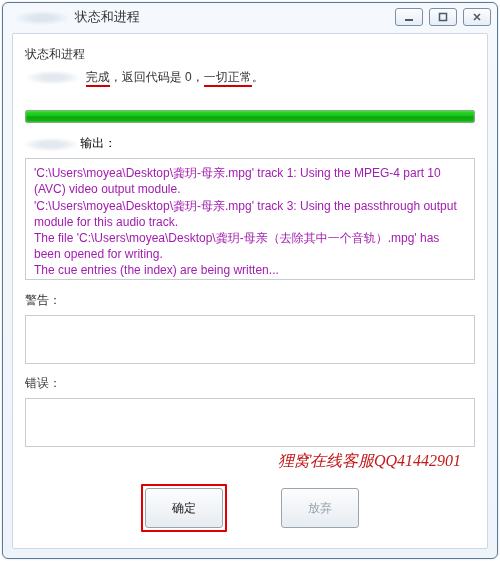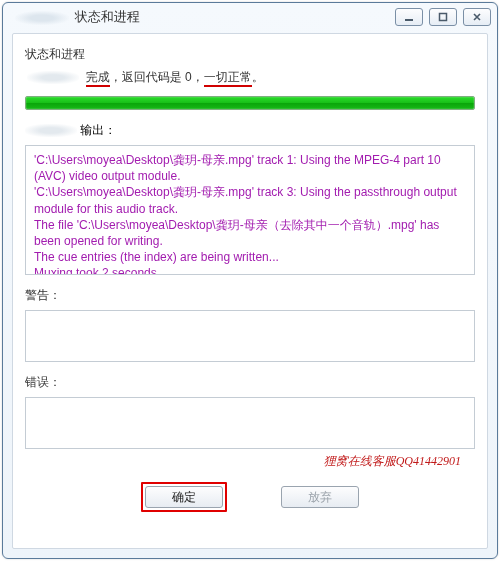--- a/index.html
+++ b/index.html
@@ -6,33 +6,33 @@
 body { font-family: "Microsoft YaHei", "SimSun", Tahoma, sans-serif; font-size: 12px; background: #fff; width: 500px; height: 561px; overflow: hidden; }
 .window { width: 496px; height: 557px; margin: 2px; border: 1px solid #5a7a9a; border-radius: 6px; background: linear-gradient(#f5f9fd, #eef4fa); position: relative; box-shadow: 0 0 2px rgba(0,0,0,0.2); }
 .titlebar { height: 28px; display: flex; align-items: center; padding: 0 6px; position: relative; }
 .title-text { flex: 1; color: #333; font-size: 13px; padding-left: 6px; }
 .title-smudge { display: inline-block; width: 54px; height: 14px; background: radial-gradient(ellipse at center, #dde6ee 30%, transparent 75%); border-radius: 6px; vertical-align: middle; margin-right: 2px; }
 .win-controls { display: flex; gap: 6px; }
 .win-btn { width: 28px; height: 18px; border: 1px solid #7a8fa6; border-radius: 3px; background: linear-gradient(#fdfdfe,#e6edf5); display: flex; align-items: center; justify-content: center; font-family: inherit; font-size: 10px; color: #4a5a6a; }
 .win-btn svg { display: block; }
 .client { position: absolute; top: 30px; left: 9px; right: 9px; bottom: 9px; background: #fff; border: 1px solid #cfd8e2; border-radius: 2px; padding: 10px 12px 12px 12px; display: flex; flex-direction: column; }
 .section-label { color: #333; font-size: 12px; margin: 2px 0 6px 0; }
-.status-line { color: #333; font-size: 12px; margin: 0 0 8px 2px; }
+.status-line { color: #333; font-size: 12px; margin: 0 0 22px 2px; }
 .smudge-inline { display: inline-block; width: 52px; height: 13px; background: radial-gradient(ellipse at center, #e3e9ee 30%, transparent 78%); border-radius: 6px; vertical-align: middle; }
 .underline-red { border-bottom: 2px solid #d00000; padding-bottom: 1px; }
 .progress { height: 14px; border: 1px solid #7fae7f; border-radius: 2px; background: linear-gradient(#2bdc2b,#18c018 48%,#0aa50a 52%,#16b816); margin: 2px 0 12px 0; box-shadow: inset 0 0 1px #fff; }
 .output-head { color: #000000; font-size: 12px; margin-bottom: 6px; }
 .textarea-wrap { border: 1px solid #c4ccd4; background: #fff; overflow: auto; }
 .out-box { height: 128px; padding: 6px 8px; font-family: Tahoma, Arial, sans-serif; font-size: 12px; color: #a21caf; white-space: pre-wrap; word-break: break-word; line-height: 1.35; }
 .warn-box { height: 52px; }
 .err-box { height: 52px; }
 .spacer-10 { height: 10px; }
-.watermark { color: #c11a1a; font-family: "KaiTi","STKaiti",serif; font-style: italic; font-size: 12px; text-align: right; padding: 4px 14px 0 0; }
+.watermark { color: #c11a1a; font-family: "KaiTi","STKaiti",serif; font-style: italic; font-size: 16px; text-align: right; padding: 4px 14px 0 0; }
 .button-row { display: flex; justify-content: center; align-items: center; gap: 54px; padding: 12px 0 4px 0; }
-.btn { min-width: 78px; height: 22px; border: 1px solid #9aa4af; border-radius: 3px; background: linear-gradient(#fdfdfe,#e7ecf2); font-size: 12px; color: #222; display: flex; align-items: center; justify-content: center; font-family: inherit; }
+.btn { min-width: 78px; height: 40px; border: 1px solid #9aa4af; border-radius: 3px; background: linear-gradient(#fdfdfe,#e7ecf2); font-size: 12px; color: #222; display: flex; align-items: center; justify-content: center; font-family: inherit; }
 .btn-disabled { color: #9aa2aa; }
 .ok-frame { border: 2px solid #e00000; padding: 2px; border-radius: 1px; }
 </style>
 </head>
 <body>
 
 <div class="window">
   <div class="titlebar">
     <div class="title-text">
       <span class="title-smudge"></span>

